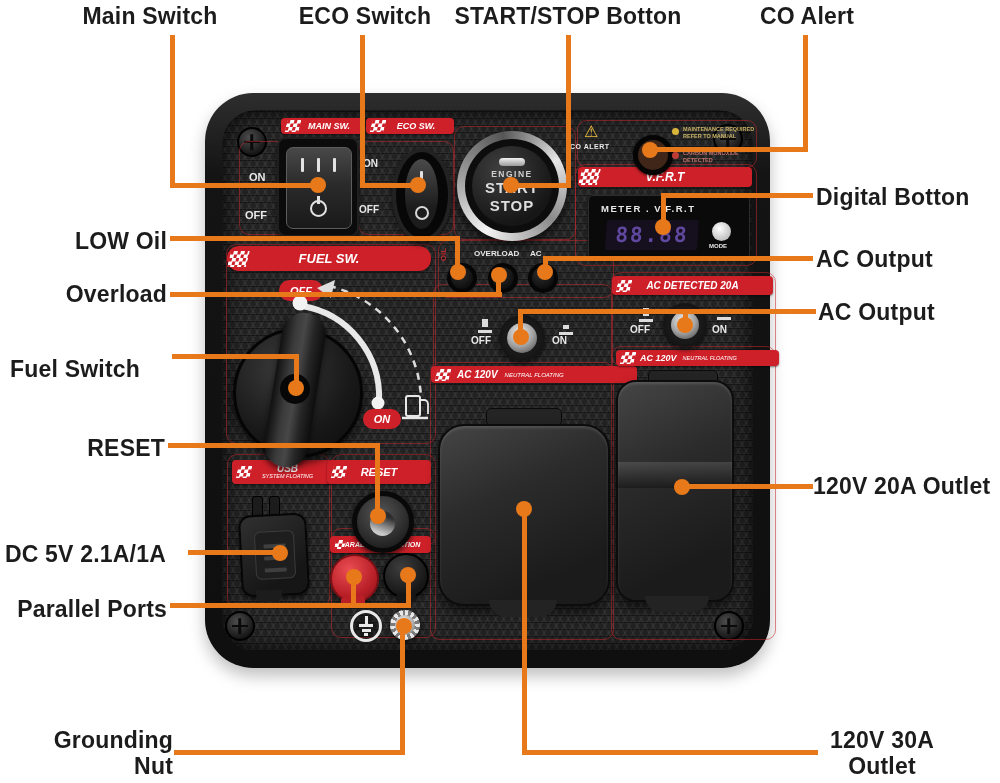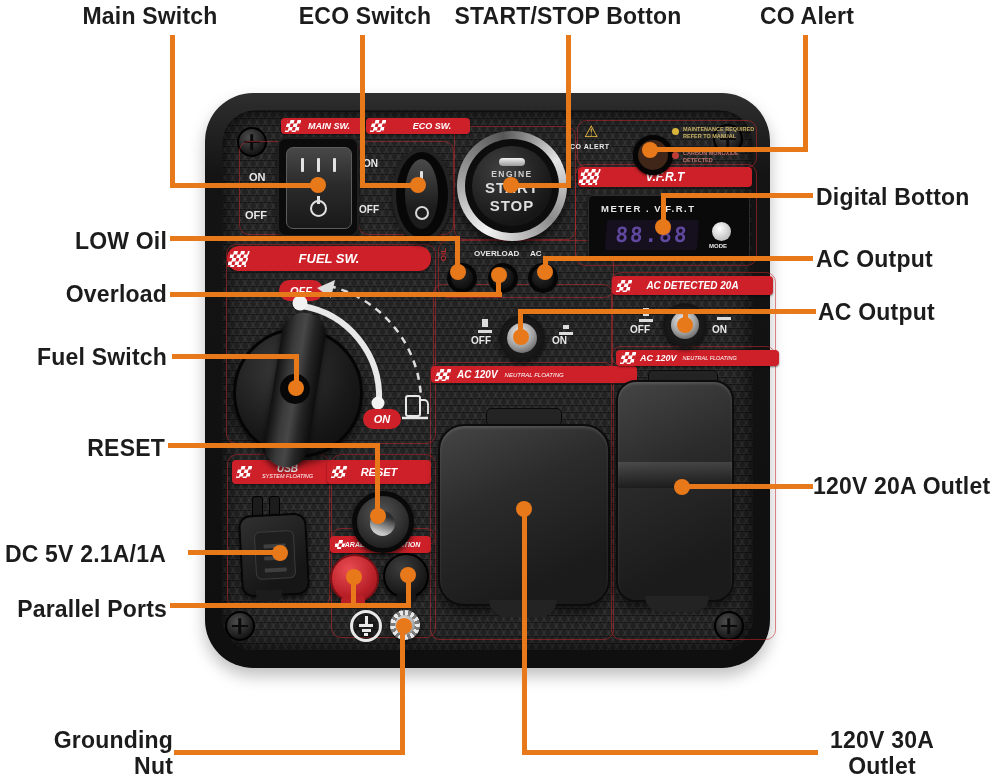--- a/index.html
+++ b/index.html
@@ -142,21 +142,21 @@
   <div class="redbox" style="left:430px;top:362px;width:182px;height:276px;"></div>
   <div class="redbox" style="left:611px;top:346px;width:163px;height:292px;"></div>
   <div class="redbox" style="left:227px;top:454px;width:101px;height:152px;"></div>
   <div class="redbox" style="left:331px;top:454px;width:103px;height:90px;"></div>
   <div class="redbox" style="left:331px;top:528px;width:103px;height:108px;"></div>
 
   <div class="banner" style="left:281px;top:118px;width:72px;height:16px;font-size:9px;padding-left:12px;">
     <span class="flag"></span>
     <span>MAIN SW.</span>
   </div>
-  <div class="banner" style="left:366px;top:118px;width:76px;height:16px;font-size:9px;padding-left:28px;">
+  <div class="banner" style="left:366px;top:118px;width:76px;height:16px;font-size:9px;padding-left:12px;">
     <span class="flag"></span>
     <span>ECO SW.</span>
   </div>
   <div class="banner" style="left:578px;top:167px;width:174px;height:20px;font-size:12px;">
     <span class="flag flag-big"></span>
     <span>V.F.R.T</span>
   </div>
   <div class="banner" style="left:227px;top:246px;width:204px;height:25px;font-size:13px;border-radius:12px;">
     <span class="flag flag-big"></span>
     <span>FUEL SW.</span>
@@ -393,21 +393,21 @@
   <div class="callout" style="left:438px;top:3px;width:260px;text-align:center;">START/STOP Botton</div>
   <div class="callout" style="left:737px;top:3px;width:140px;text-align:center;">CO Alert</div>
 
   <div class="callout" style="left:816px;top:184px;">Digital Botton</div>
   <div class="callout" style="left:816px;top:246px;">AC Output</div>
   <div class="callout" style="left:818px;top:299px;">AC Output</div>
   <div class="callout" style="left:813px;top:473px;">120V 20A Outlet</div>
 
   <div class="callout" style="left:20px;top:228px;width:147px;text-align:right;">LOW Oil</div>
   <div class="callout" style="left:20px;top:281px;width:147px;text-align:right;">Overload</div>
-  <div class="callout" style="left:10px;top:344px;width:157px;text-align:right;">Fuel Switch</div>
+  <div class="callout" style="left:10px;top:356px;width:157px;">Fuel Switch</div>
   <div class="callout" style="left:20px;top:435px;width:145px;text-align:right;">RESET</div>
   <div class="callout" style="left:0px;top:541px;width:166px;text-align:right;">DC 5V 2.1A/1A</div>
   <div class="callout" style="left:0px;top:596px;width:167px;text-align:right;">Parallel Ports</div>
 
   <div class="callout" style="left:18px;top:727px;width:155px;text-align:right;">
     <div>Grounding</div>
     <div>Nut</div>
   </div>
   <div class="callout" style="left:812px;top:727px;width:140px;text-align:center;">
     <div>120V 30A</div>

